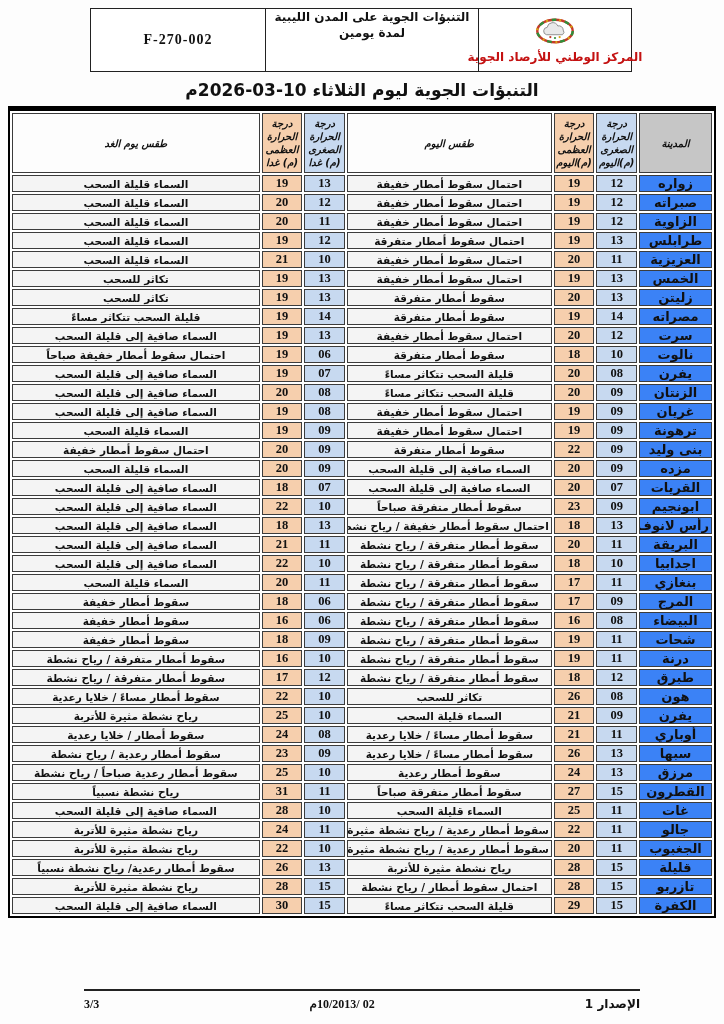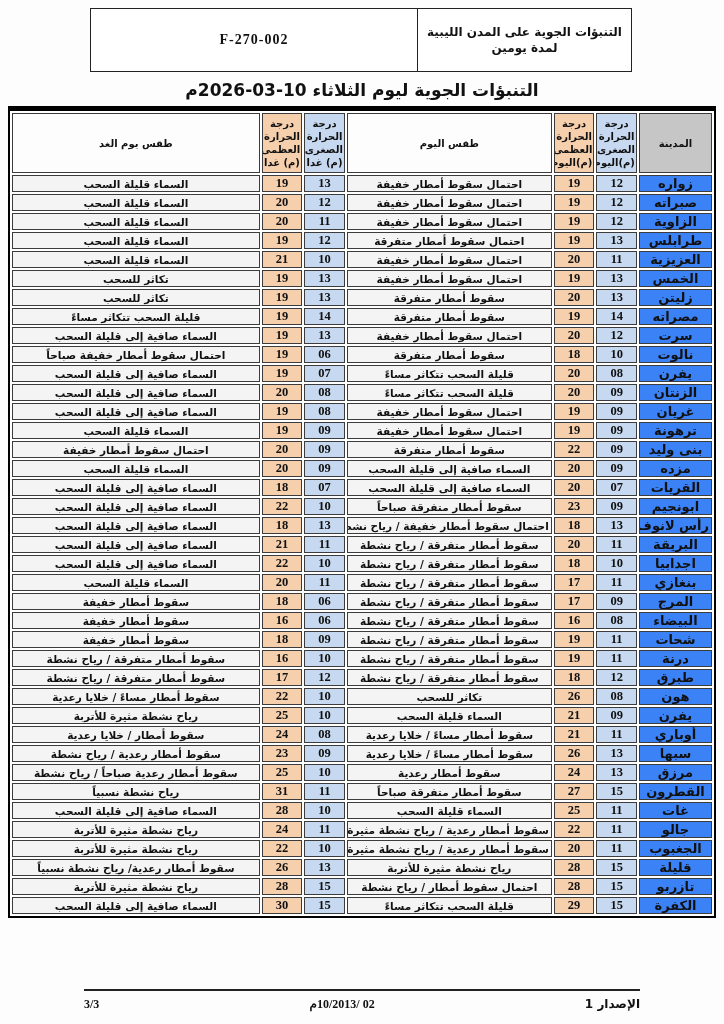--- a/index.html
+++ b/index.html
@@ -5,54 +5,68 @@
   html,body{margin:0;padding:0;background:#e9e9e9;}
   .page{position:relative;width:724px;height:1024px;background:#fdfdfd;margin:0 auto;overflow:hidden;
         font-family:"DejaVu Sans",sans-serif;color:#111;direction:rtl;}
   
   .top-header{position:absolute;top:8px;left:90px;width:540px;height:62px;
               border:1.6px solid #222;display:flex;background:#fff;}
   .hcell{box-sizing:border-box;height:100%;}
   .hcell + .hcell{border-right:1.6px solid #222;}
   .org-cell{width:152px;display:flex;flex-direction:column;align-items:center;justify-content:center;gap:1px;}
   .org-name{color:#c41212;font-weight:bold;font-size:12px;white-space:nowrap;}
-  .doc-title-cell{width:213px;display:flex;flex-direction:column;align-items:center;justify-content:center;
+  .doc-title-cell{width:213px;display:flex;flex-direction:column;align-items:center;justify-content:flex-start;
                   font-weight:bold;font-size:12px;line-height:1.35;text-align:center;}
   .form-cell{flex:1;display:flex;align-items:center;justify-content:center;
              font-family:"Liberation Serif","DejaVu Serif",serif;font-weight:bold;font-size:14px;letter-spacing:1px;
              direction:ltr;}
   
   .main-title{position:absolute;top:80px;left:0;width:100%;text-align:center;
               font-size:17px;font-weight:bold;}
   
   .tbl-wrap{position:absolute;top:106px;left:8px;width:708px;}
   table{border-collapse:separate;border-spacing:2px;table-layout:fixed;width:708px;
         background:#fff;border:2px solid #000;border-top:5px solid #000;}
   th,td{box-sizing:border-box;border:1px solid #3c3c3c;overflow:hidden;white-space:nowrap;}
-  th{font-size:10px;font-weight:bold;line-height:1.3;padding:3px 1px;text-align:center;vertical-align:middle;white-space:normal;}
+  th{font-size:10px;font-weight:bold;line-height:1.3;padding:3px 1px;text-align:center;vertical-align:middle;white-space:normal;font-style:italic;}
   td{height:16px;font-size:10.5px;font-weight:bold;text-align:center;vertical-align:middle;padding:0 2px;}
   .c-city-h{background:#c6c6c6;}
   .c-blue{background:#c7d9f0;}
   .c-peach{background:#f6cfad;}
   .c-weather-h{background:#fdfdfd;}
   td.city{background:#3b82f6;font-size:13px;}
   td.weather{background:#f4f4f4;}
   td.num{font-family:"Liberation Serif","DejaVu Serif",serif;font-size:12.5px;}
   
   .footer{position:absolute;bottom:12px;left:84px;width:556px;border-top:2px solid #222;
           padding-top:6px;display:flex;justify-content:space-between;align-items:baseline;
           font-size:12px;font-weight:bold;}
   .footer .f-date,.footer .f-page{font-family:"Liberation Serif","DejaVu Serif",serif;}
 </style>
 </head>
 <body>
 
 <div class="page">
 
   <div class="top-header">
+    <div class="hcell org-cell">
+      <span>
+        <svg width="42" height="28" viewBox="0 0 44 30">
+          <ellipse cx="22" cy="15" rx="19" ry="12" fill="#ffffff" stroke="#c43b2a" stroke-width="2.6"></ellipse>
+          <ellipse cx="22" cy="15" rx="19" ry="12" fill="none" stroke="#2f8f3a" stroke-width="2.6" stroke-dasharray="5 9"></ellipse>
+          <ellipse cx="22" cy="15" rx="19" ry="12" fill="none" stroke="#d9a514" stroke-width="2.6" stroke-dasharray="2 12" stroke-dashoffset="6"></ellipse>
+          <path d="M13 19a4 4 0 0 1 .6-7.9A6 6 0 0 1 25 9.6 4.6 4.6 0 0 1 30.8 14 3.6 3.6 0 0 1 30 19Z" fill="#e9e9e9" stroke="#8a8a8a" stroke-width="1"></path>
+          <circle cx="17" cy="21.5" r="1.2" fill="#c43b2a"></circle>
+          <circle cx="22" cy="22.5" r="1.2" fill="#2f8f3a"></circle>
+          <circle cx="27" cy="21.5" r="1.2" fill="#d9a514"></circle>
+        </svg>
+      </span>
+      <div class="org-name">المركز الوطني للأرصاد الجوية</div>
+    </div>
     <div class="hcell doc-title-cell">
       <div>التنبؤات الجوية على المدن الليبية</div>
       <div>لمدة يومين</div>
     </div>
     <div class="hcell form-cell">
       <span>F-270-002</span>
     </div>
   </div>
 
   <div class="main-title">التنبؤات الجوية ليوم الثلاثاء 10-03-2026م</div>

